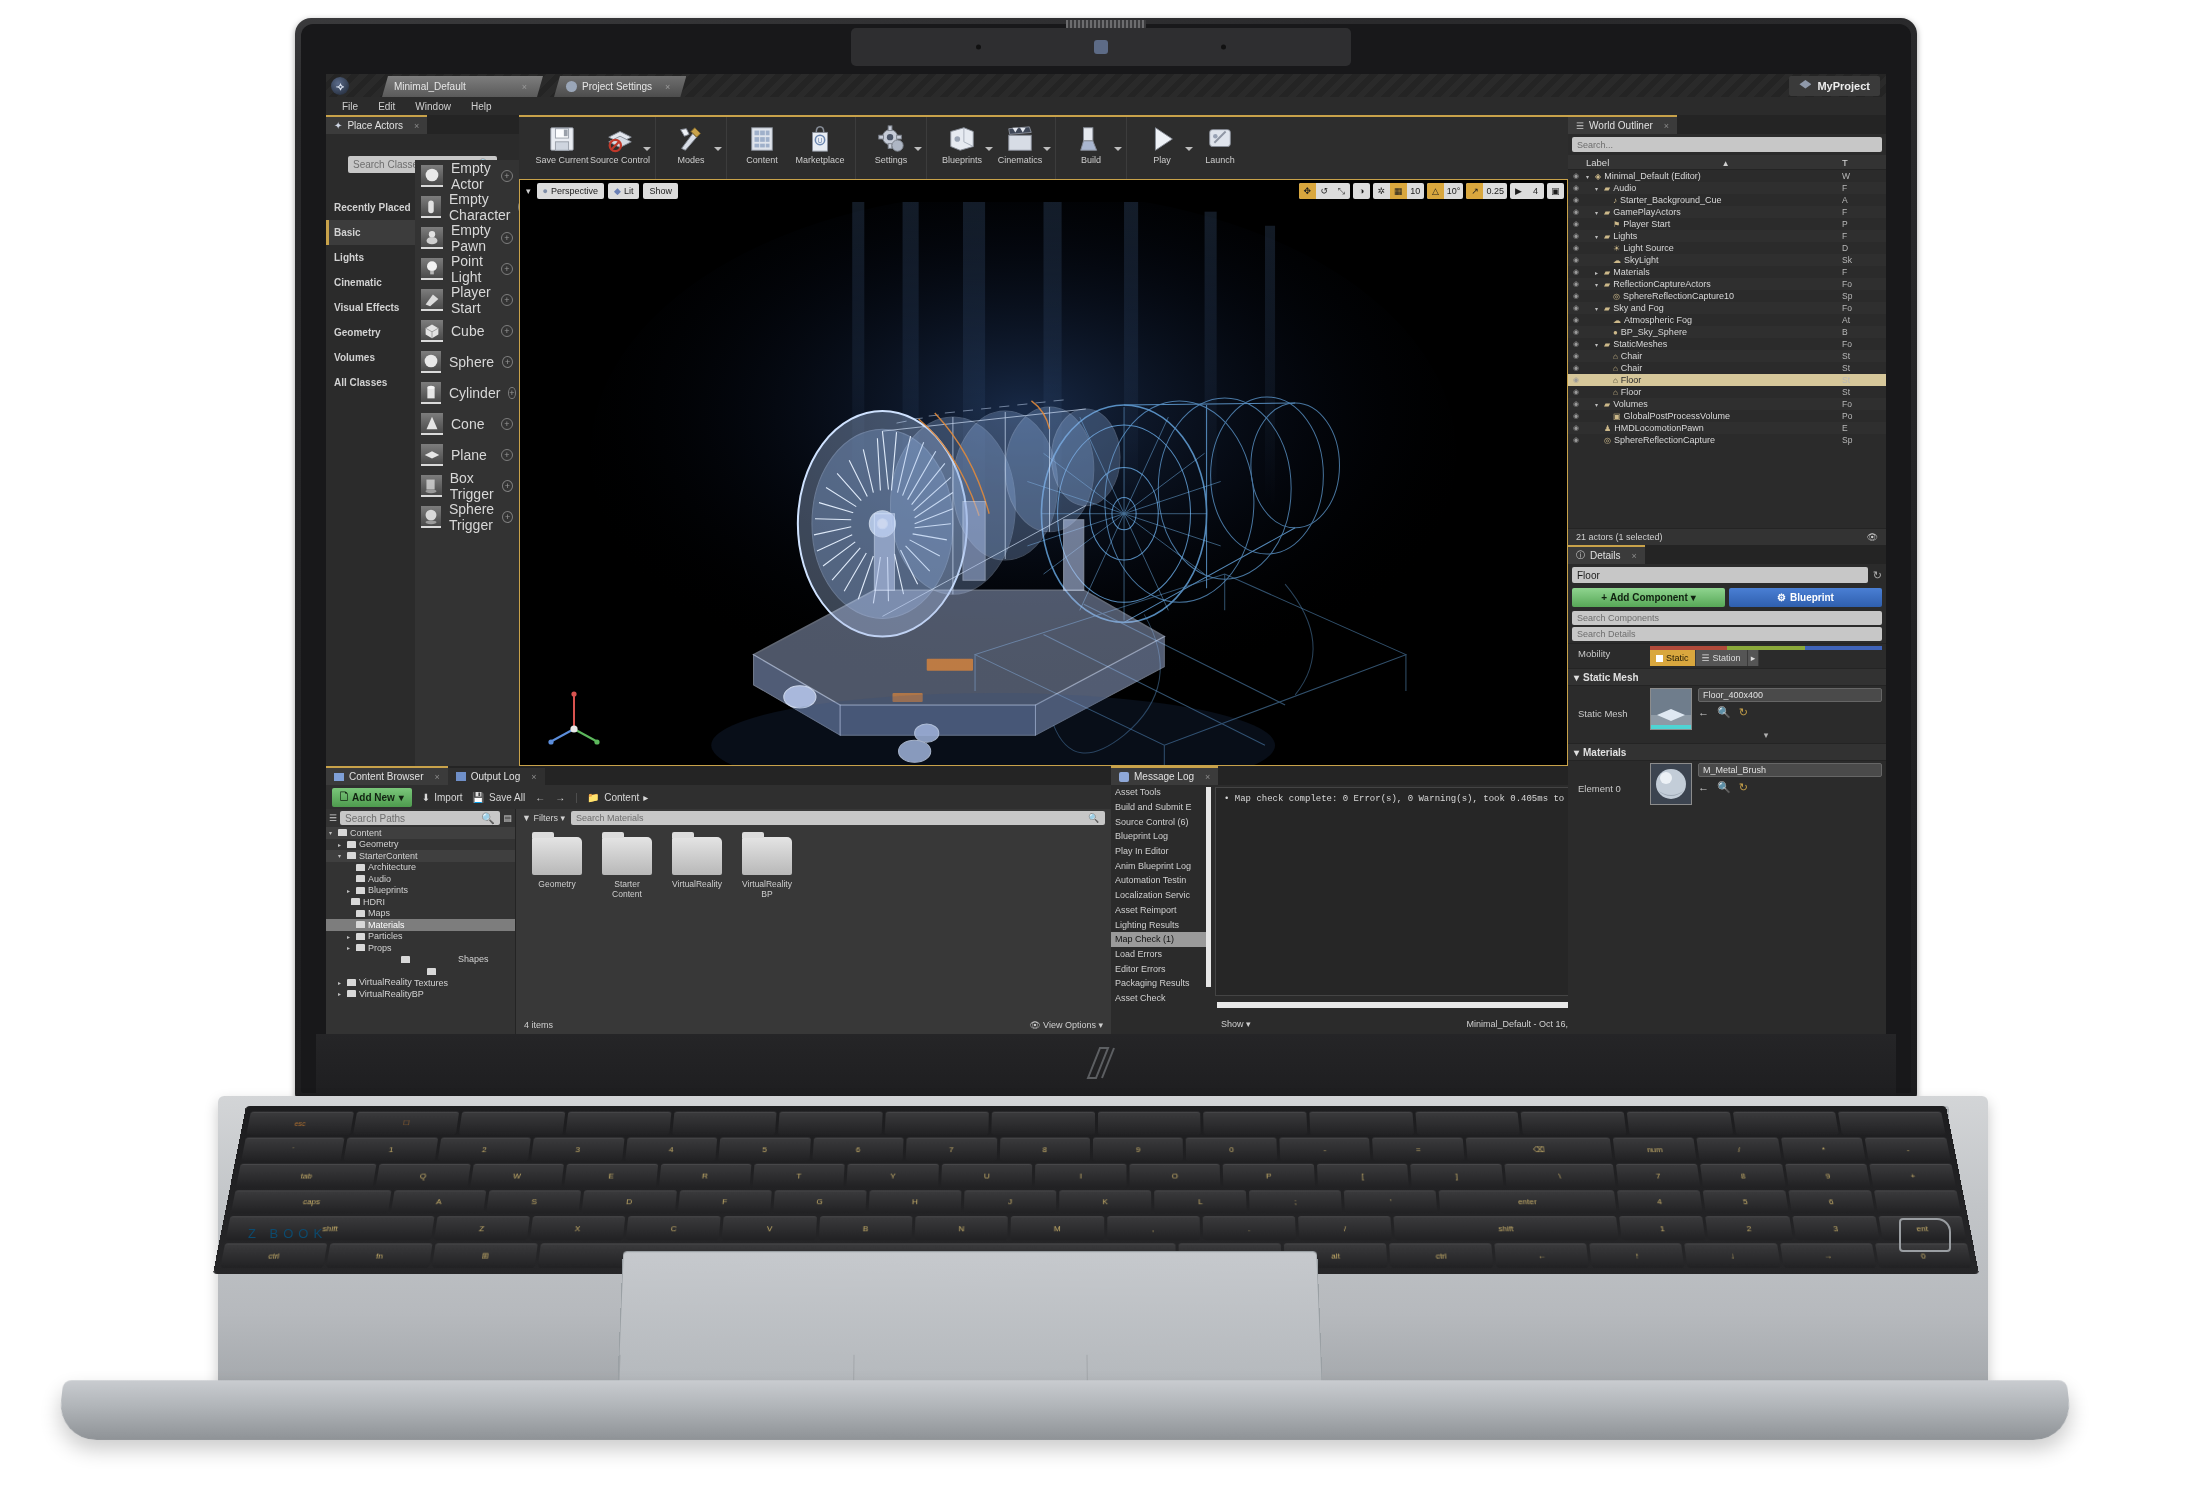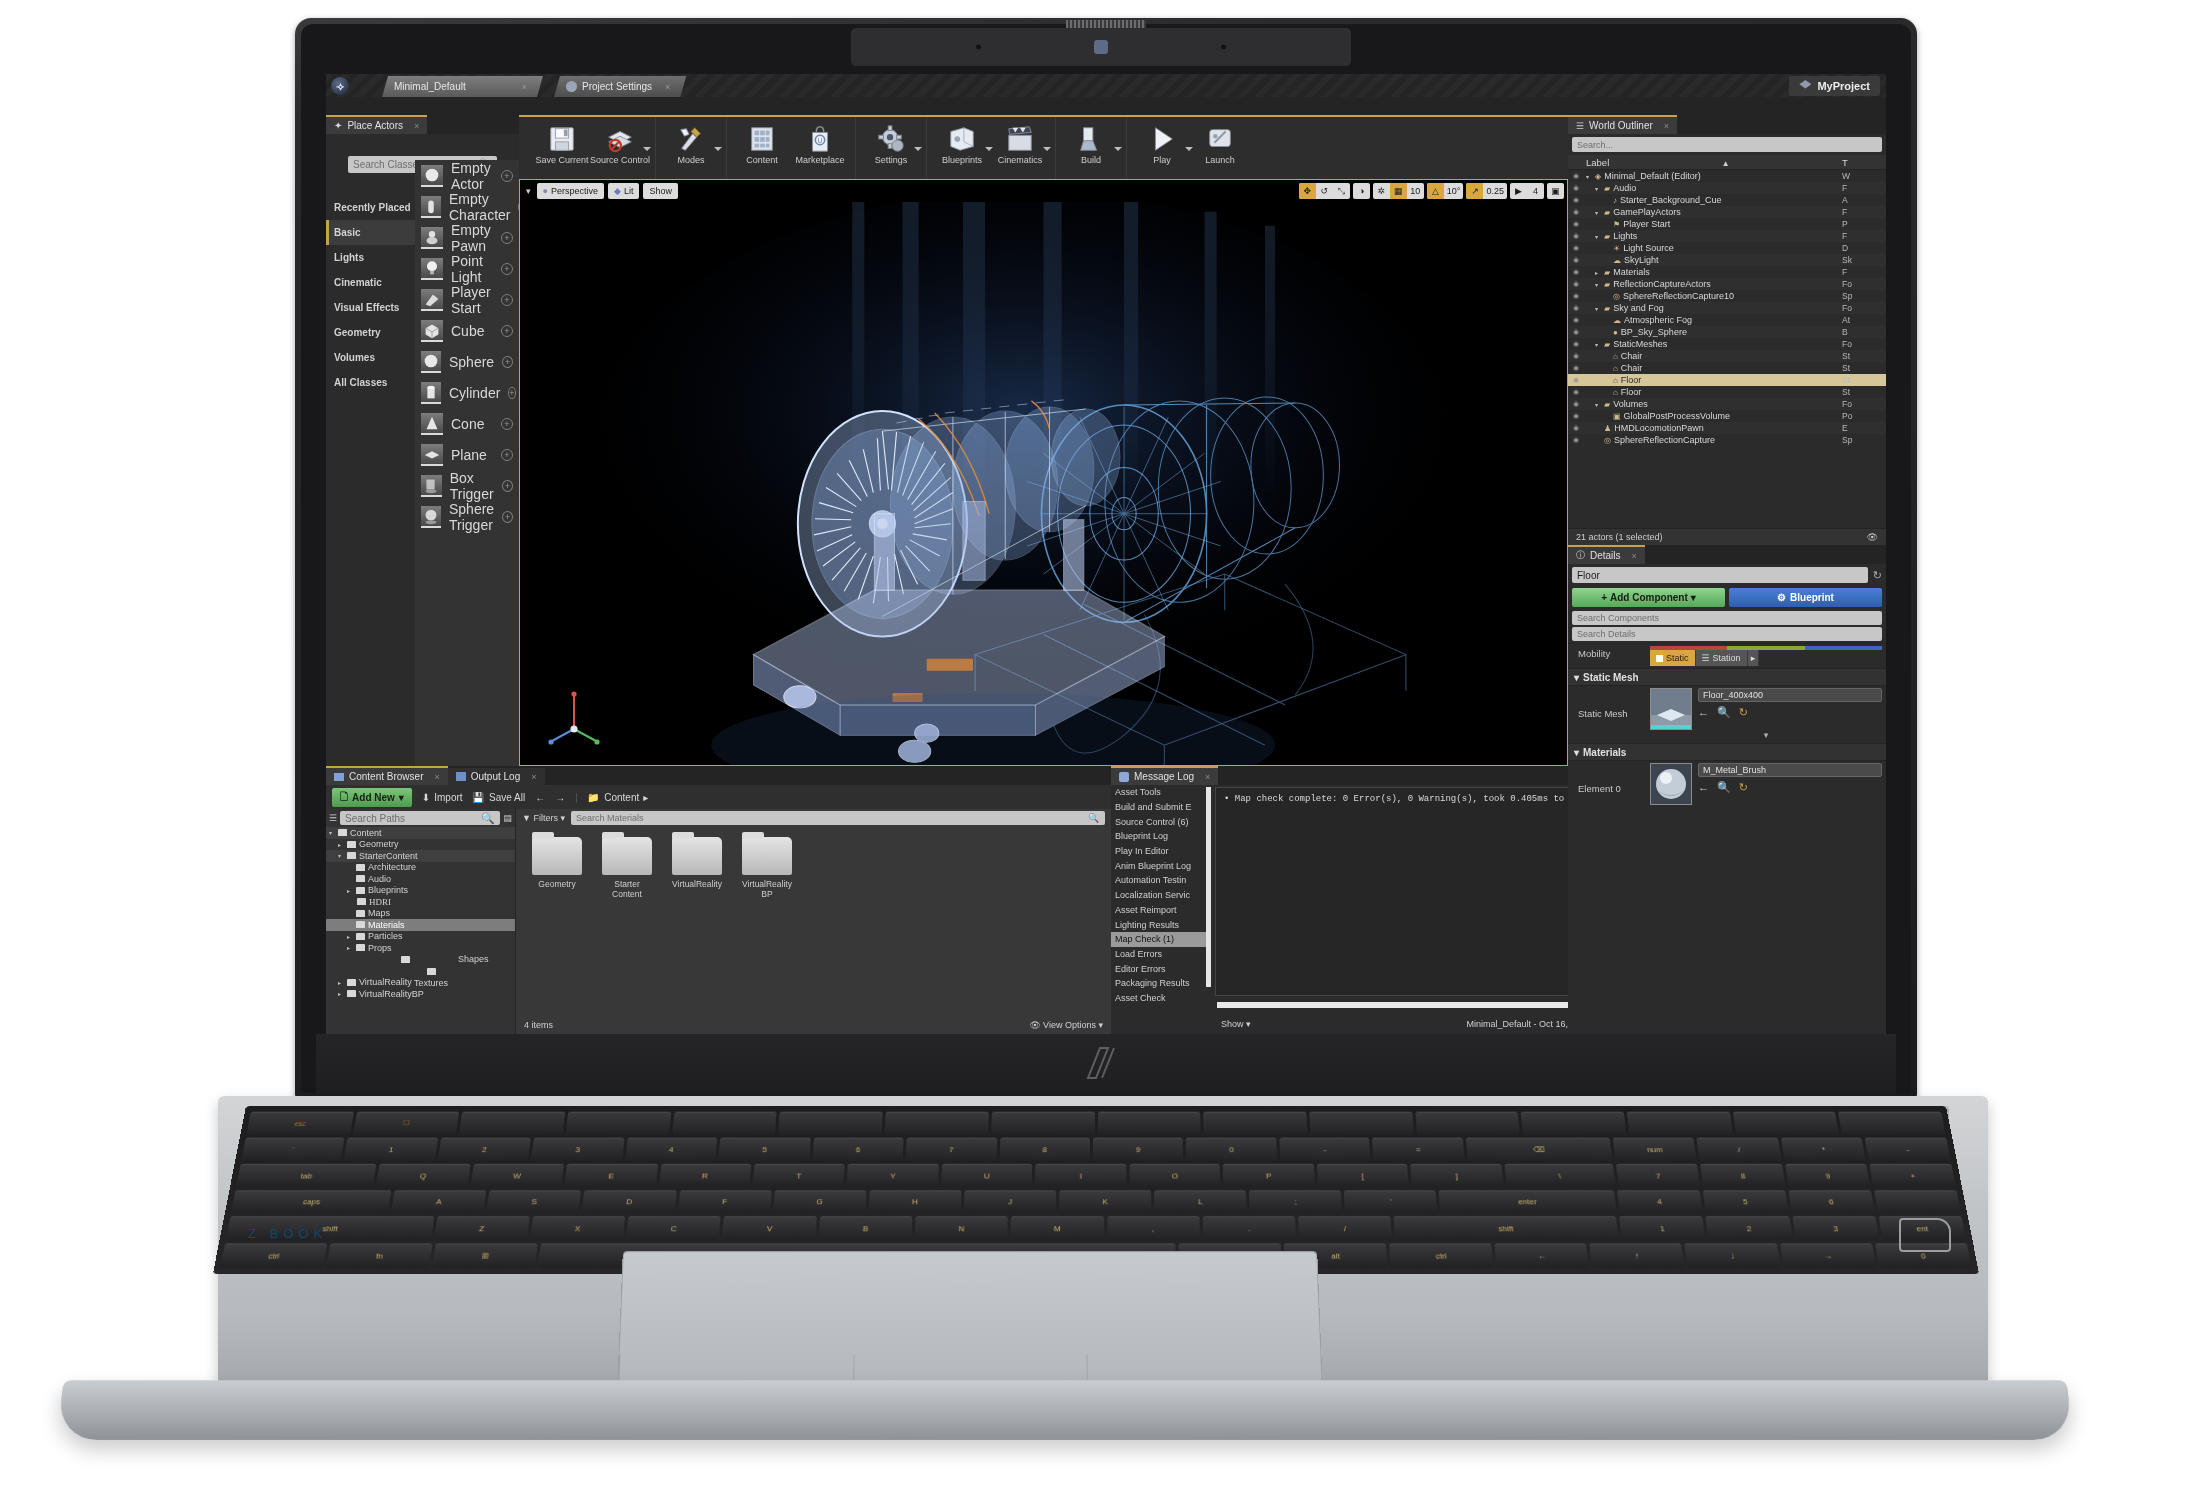--- a/index.html
+++ b/index.html
@@ -307,20 +307,26 @@
           <span style="width:11px;height:11px;background:#9aa6b8;border-radius:50%;display:inline-block;"></span>
           <span>Project Settings</span>
           <span class="tab-close">×</span>
         </div>
         <div class="proj-tab">
           <span class="proj-ic"></span>
           <span>MyProject</span>
         </div>
       </div>
 
+      <div class="ue-menubar">
+        <span>File</span>
+        <span>Edit</span>
+        <span>Window</span>
+        <span>Help</span>
+      </div>
 
       <div class="ue-toolbar">
         <div class="tb-group">
           <div class="tb-item">
             <svg class="tb-ic" viewBox="0 0 32 32">
               <rect x="4" y="4" width="24" height="24" rx="1" fill="#e9ecf2" stroke="#8a8f99"></rect>
               <rect x="9" y="5" width="14" height="10" fill="#fbfcfe" stroke="#9aa0aa"></rect>
               <rect x="9" y="19" width="14" height="9" fill="#cfd5df" stroke="#9aa0aa"></rect>
               <rect x="18" y="6" width="4" height="7" fill="#9aa0aa"></rect>
             </svg>
@@ -859,21 +865,21 @@
                 <div class="tree-row" style="padding-left: 21px;">
                   <span class="arrow"></span>
                   <span class="folder-ic"></span>
                   <span>Audio</span>
                 </div>
                 <div class="tree-row" style="padding-left: 21px;">
                   <span class="arrow">▸</span>
                   <span class="folder-ic"></span>
                   <span>Blueprints</span>
                 </div>
-                <div class="tree-row" style="padding-left: 22px; font-family: Liberation Serif, serif;">
+                <div class="tree-row" style="padding-left: 16px;">
                   <span class="arrow"></span>
                   <span class="folder-ic"></span>
                   <span>HDRI</span>
                 </div>
                 <div class="tree-row" style="padding-left: 21px;">
                   <span class="arrow"></span>
                   <span class="folder-ic"></span>
                   <span>Maps</span>
                 </div>
                 <div class="tree-row sel" style="padding-left: 21px;">

